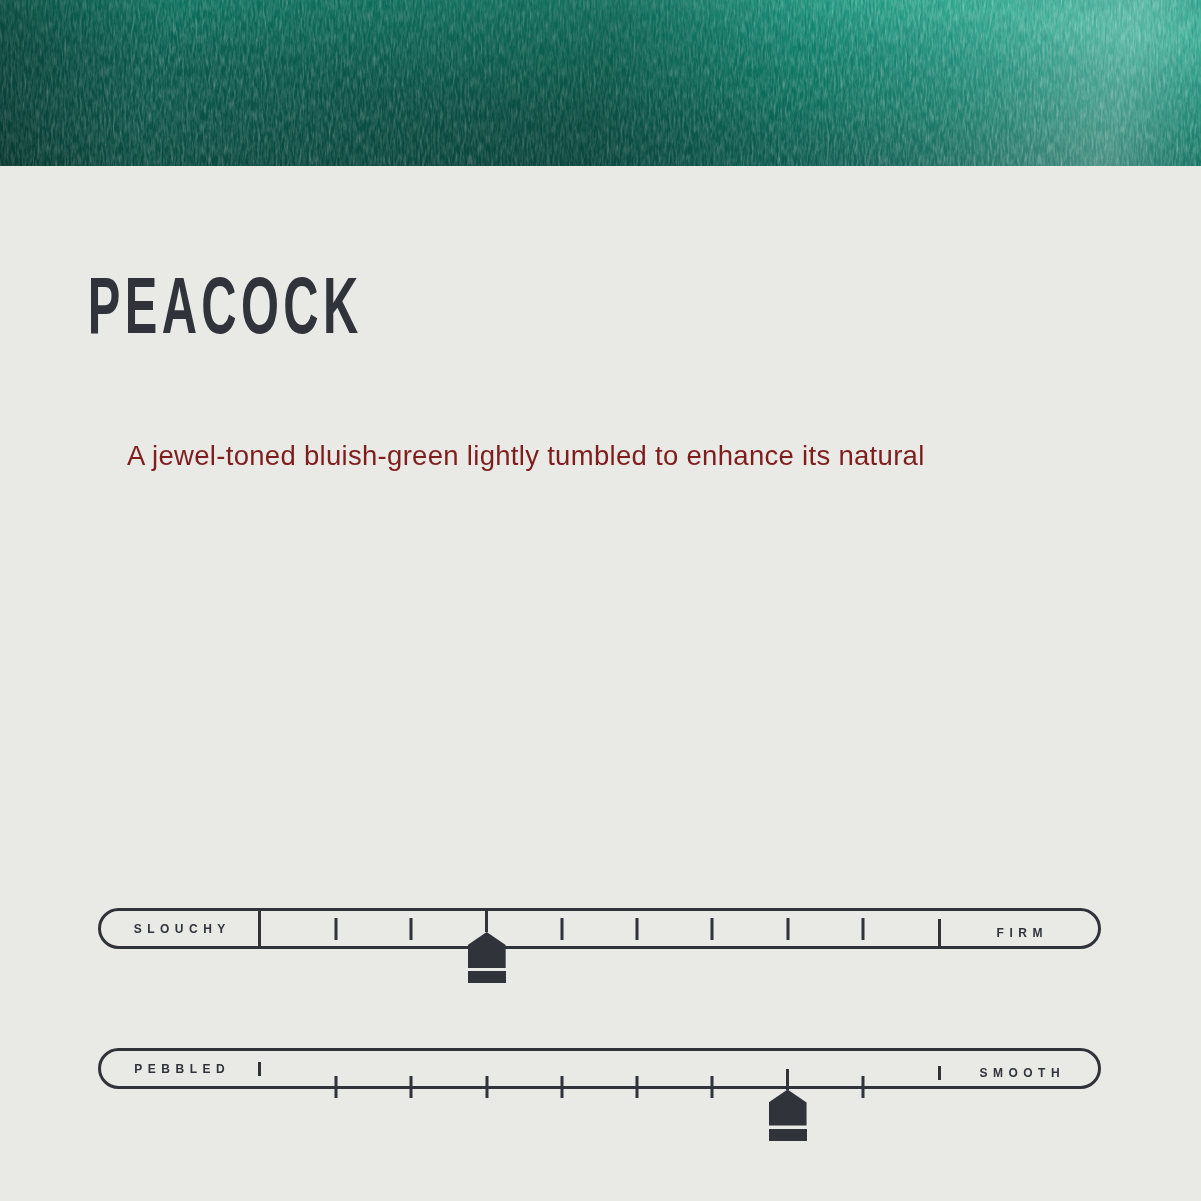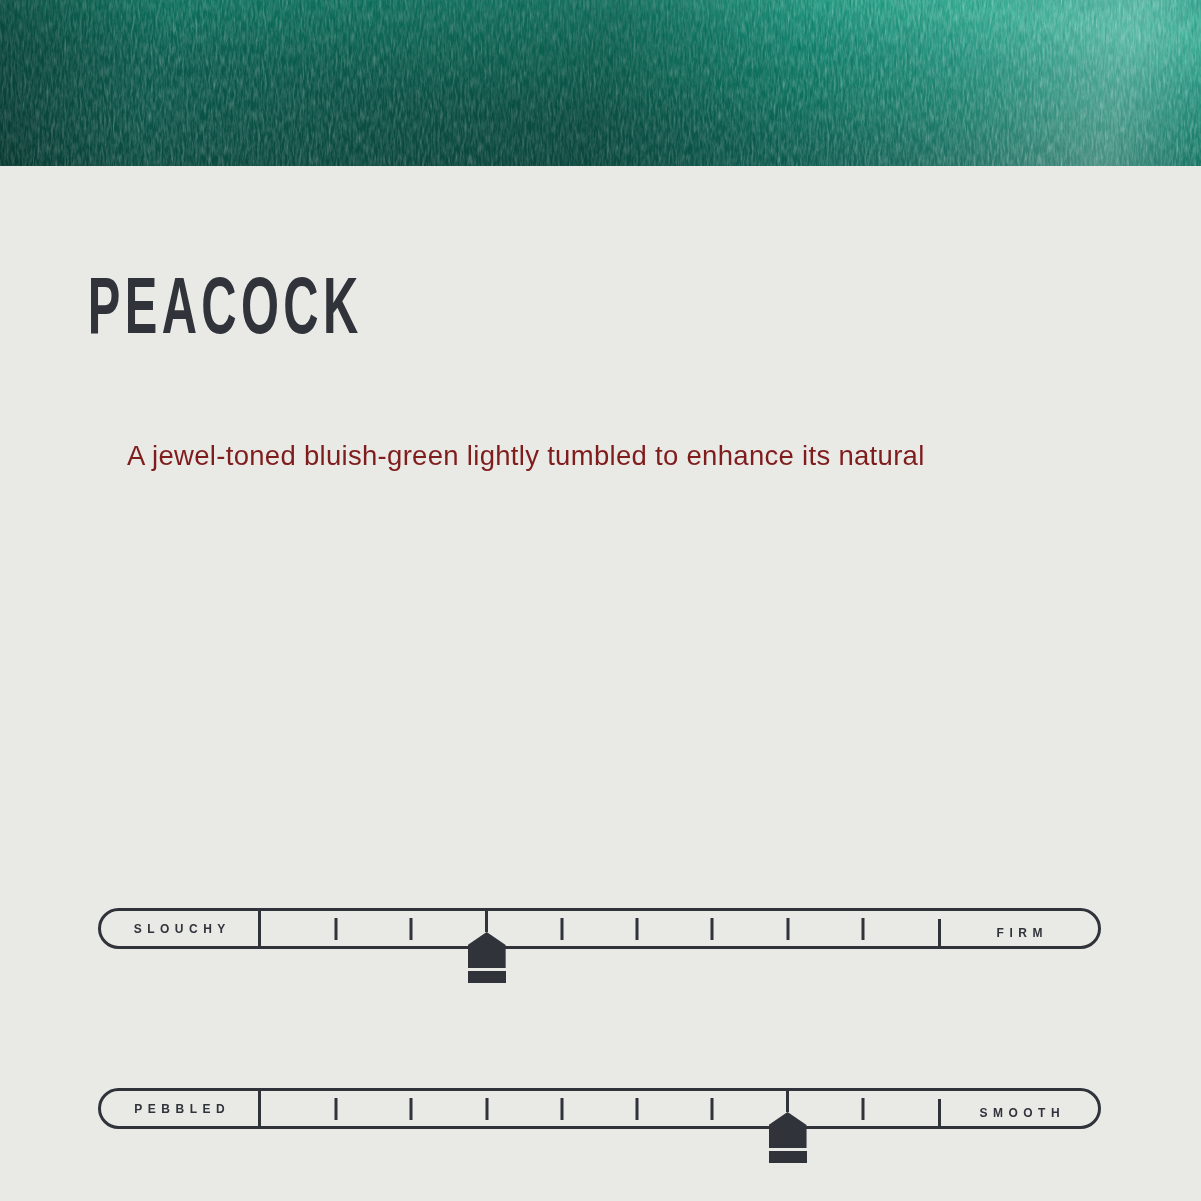--- a/index.html
+++ b/index.html
@@ -87,21 +87,21 @@
     position: absolute;
     left: 98px;
     width: 1003px;
     height: 41px;
     box-sizing: border-box;
     border: 3px solid #30333a;
     border-radius: 21px;
     display: flex;
   }
   .slider-1 { top: 908px; }
-  .slider-2 { top: 1088px; }
+  .slider-2 { top: 1048px; align-items: center; }
   .slider-end {
     width: 160px;
     box-sizing: border-box;
     display: flex;
     align-items: center;
     justify-content: center;
     flex: none;
   }
   .slider-end.left  { border-right: 3px solid #30333a; }
   .slider-end.right { border-left: 3px solid #30333a; margin-top: 8px; }

